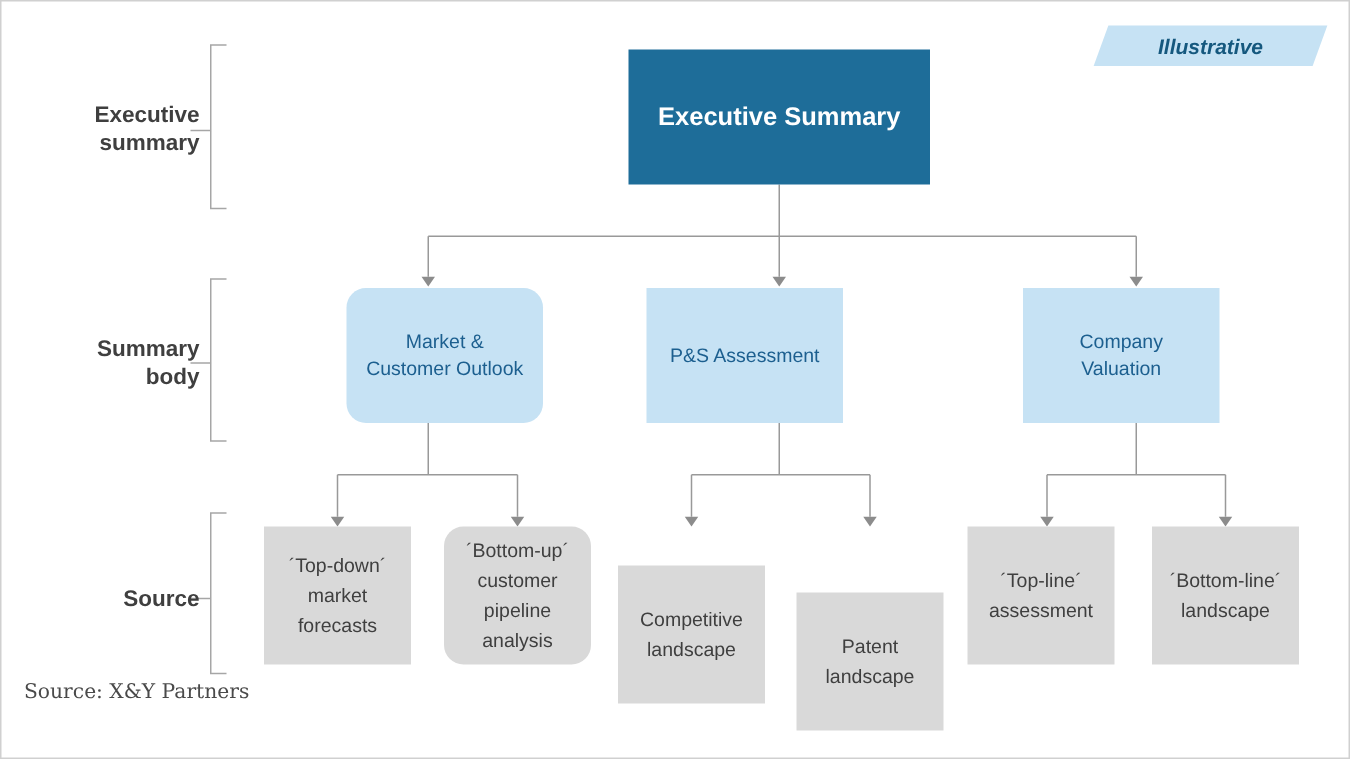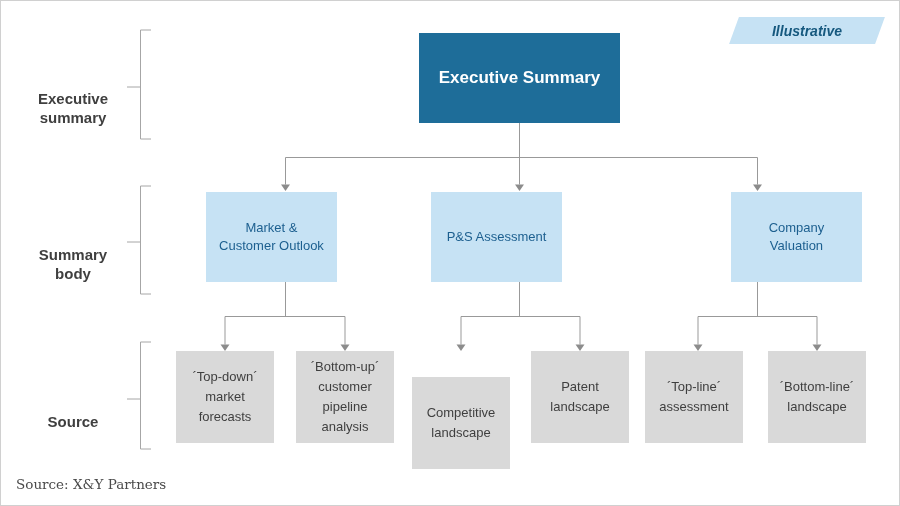--- a/index.html
+++ b/index.html
@@ -18,39 +18,39 @@
     align-items:center; justify-content:center;
     font-size:14px; font-weight:bold; font-style:italic; color:var(--tag-text); }
 
   
   .box { position:absolute; display:flex; align-items:center; justify-content:center;
     box-sizing:border-box; }
   .exec { left:418px; top:32px; width:201px; height:90px; background:var(--exec-bg);
     color:var(--exec-text); font-size:17px; font-weight:bold; }
   .blue { top:191px; width:131px; height:90px; background:var(--blue-bg);
     color:var(--blue-text); font-size:13px; line-height:18px; }
-  .blue1 { left:205px; } .blue2 { left:430px; } .blue3 { left:730px; }
+  .blue1 { left:230px;border-radius:13px; } .blue2 { left:430px; } .blue3 { left:681px; }
   .gray { top:350px; width:98px; height:92px; background:var(--gray-bg);
     color:var(--gray-text); font-size:13px; line-height:20px; }
-  .g1{left:175px;} .g2{left:295px;} .g3{left:411px;margin-top:26px;}
-  .g4{left:530px;} .g5{left:644px;} .g6{left:767px;}
+  .g1{left:175px;} .g2{left:295px;border-radius:13px;} .g3{left:411px;margin-top:26px;}
+  .g4{left:530px;margin-top:44px;} .g5{left:644px;} .g6{left:767px;}
 
   
-  .section-label { position:absolute; left:12px; width:120px; text-align:center;
+  .section-label { position:absolute; left:12px; width:120px; text-align:right;
     font-size:15px; font-weight:bold; line-height:19px; color:var(--label-text);
-    white-space:pre-line;margin-top:22px; }
+    white-space:pre-line; }
   .sl1 { top:66px; } .sl2 { top:222px; } .sl3 { top:389px; }
 
   
   .lines { position:absolute; left:0; top:0; }
   .conn { stroke:var(--line); stroke-width:1; fill:none; }
   .arrow { fill:var(--arrow); stroke:none; }
   .bracket { stroke:var(--bracket); stroke-width:1; fill:none; }
 
-  .source { position:absolute; left:15px; top:475px;
+  .source { position:absolute; left:15px; top:452px;
     font-family:"DejaVu Serif","Liberation Serif",serif;
     font-size:13.5px; color:var(--source-text); }
 </style>
 </head>
 <body>
 
 <div class="canvas">
 
   <svg class="lines" width="900" height="506">
 

